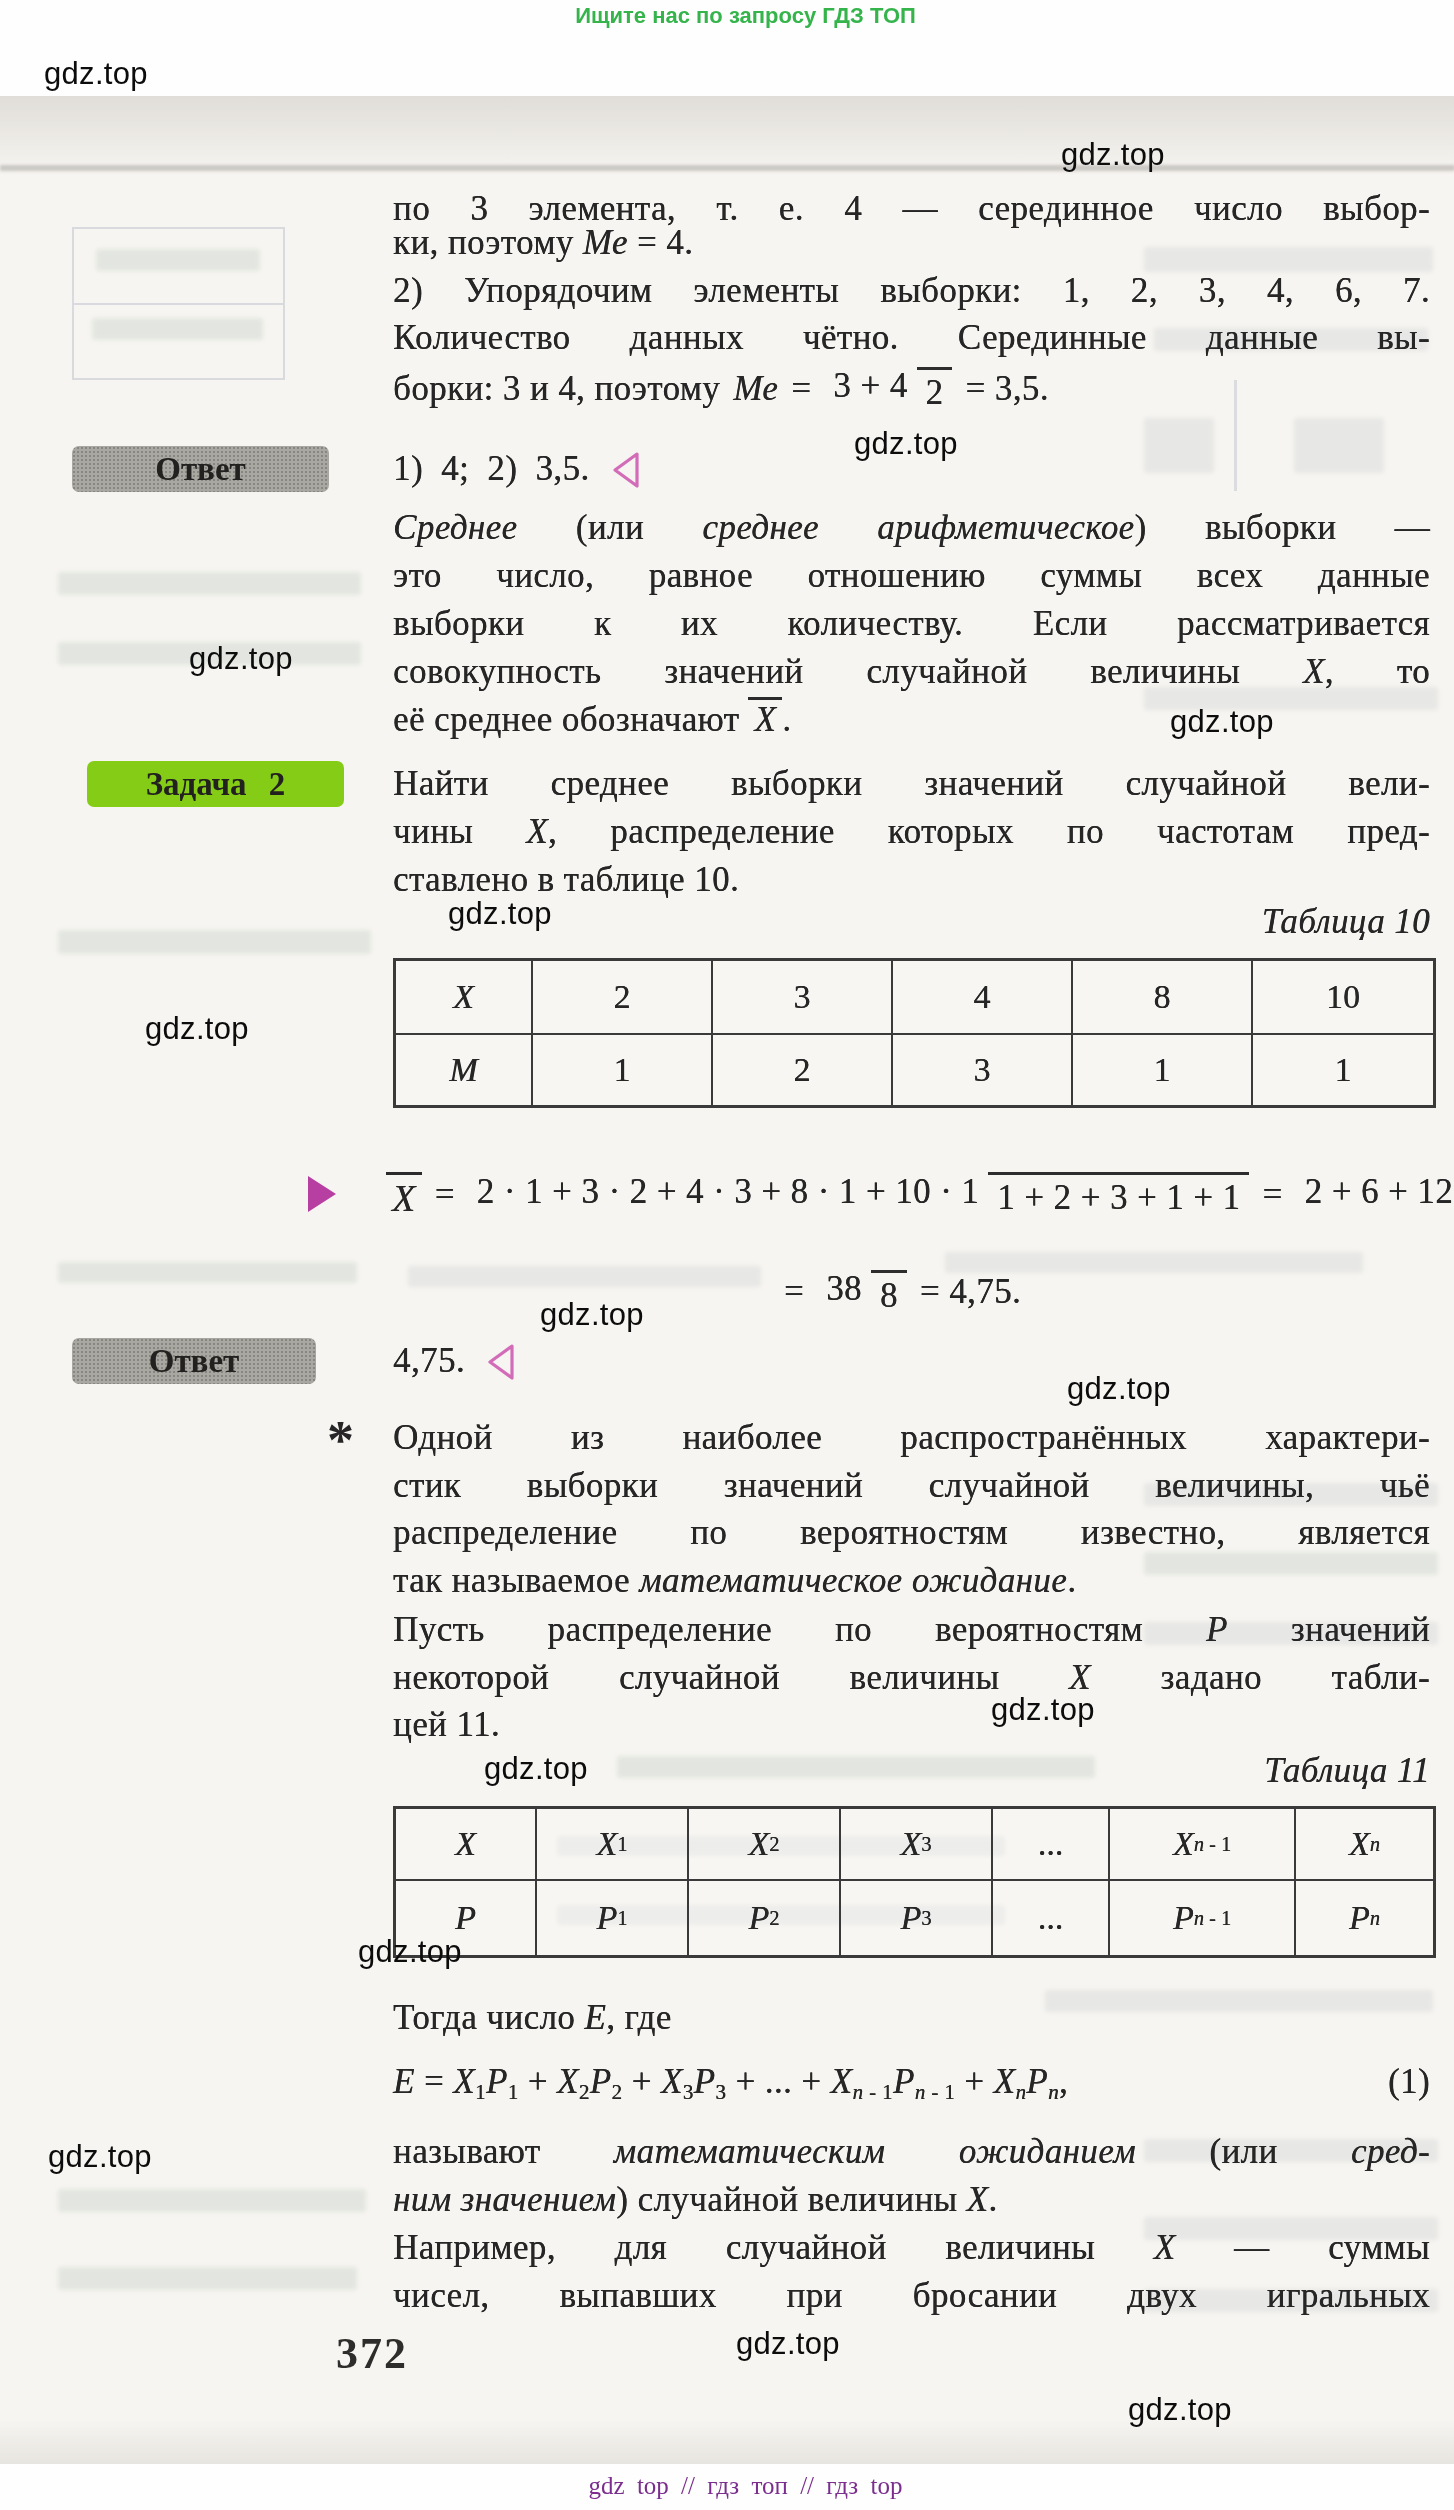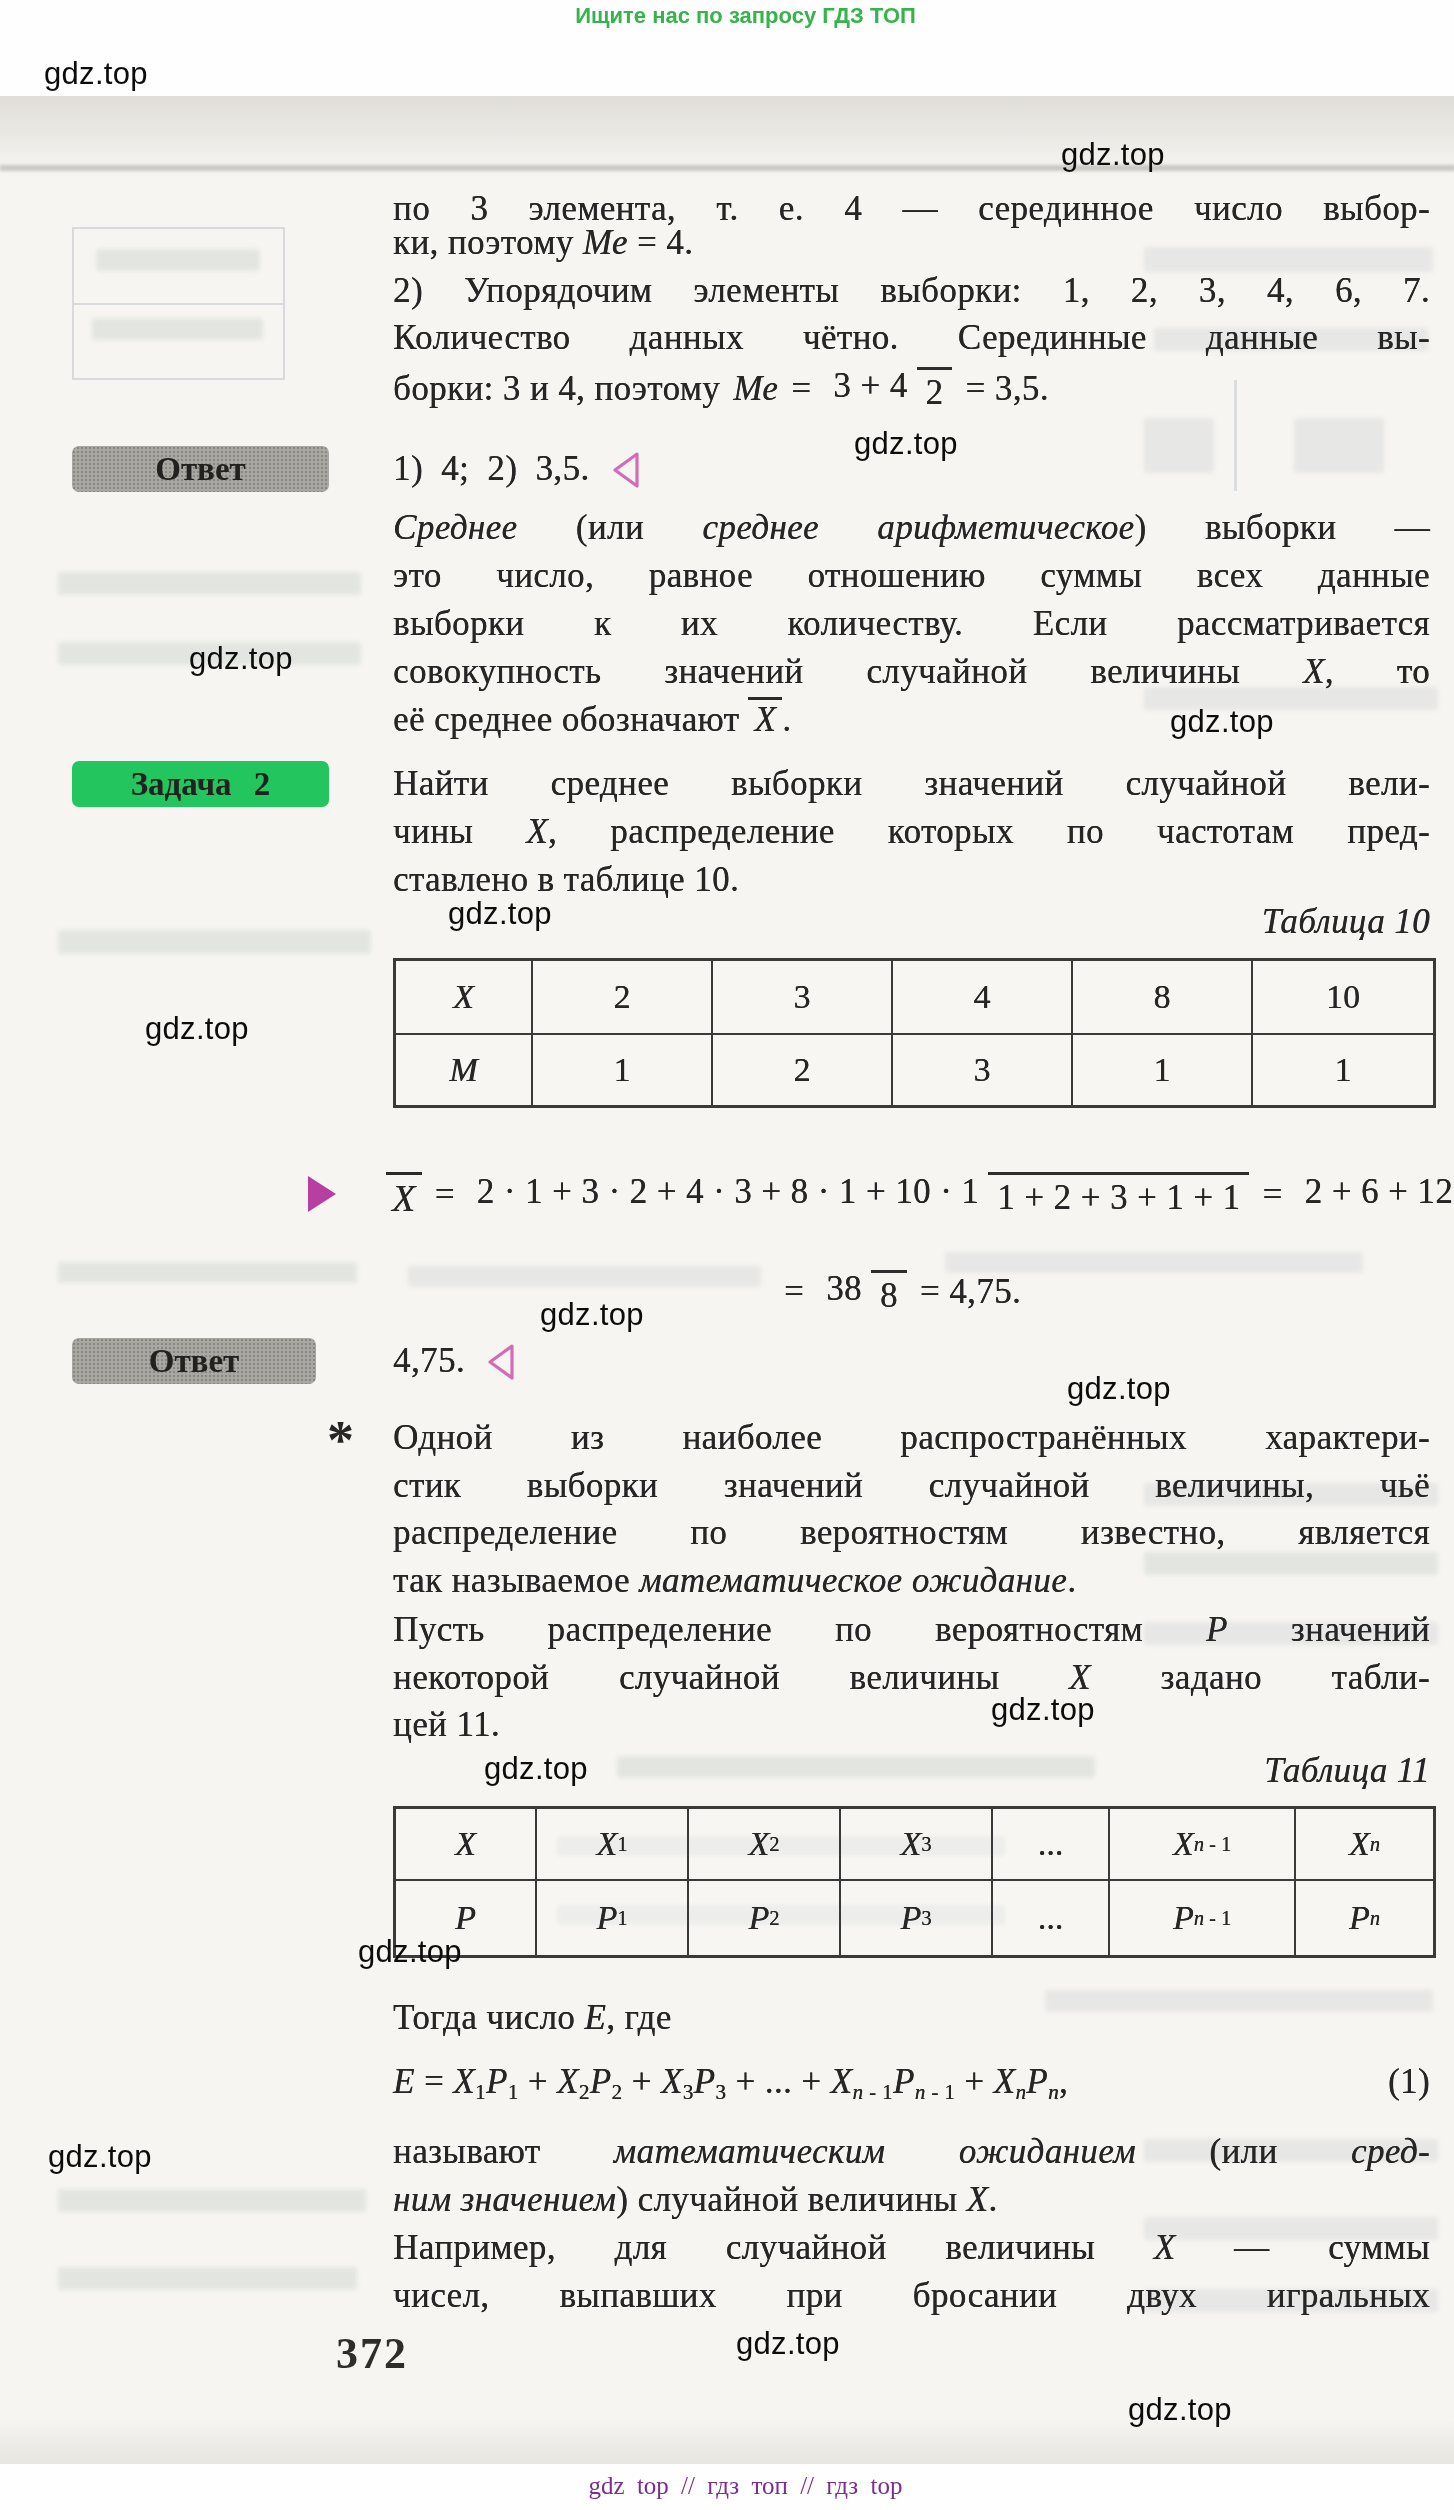--- a/index.html
+++ b/index.html
@@ -30,21 +30,21 @@
         color:#262626;text-shadow:0.3px 0 0 currentColor;white-space:nowrap;z-index:3;}
   .frac{display:inline-flex;flex-direction:row;align-items:center;}
   .frac .fn{padding:0 9px 5px;line-height:1.05;}
   .frac .fd{border-top:3px solid #2d2d2d;padding:5px 9px 0;line-height:1.05;align-self:stretch;text-align:center;}
   .ov{display:inline-block;border-top:3.5px solid #2b2b2b;padding:4px 6px 0;line-height:1;font-size:38px;}
   
   .lbl{position:absolute;left:72px;width:257px;height:46px;text-align:center;line-height:46px;
         font-size:33px;font-weight:bold;color:#22211f;z-index:3;border-radius:7px;}
   .lbl.gray{background:#a9a7a1;background-image:radial-gradient(rgba(55,55,50,.3) 1px,transparent 1.3px);
         background-size:4px 4px;}
-  .lbl.pink{background:#22c55e;word-spacing:14px;}
+  .lbl.pink{background:#84cc16;word-spacing:14px;margin-left:15px;}
   .bullet{position:absolute;left:308px;top:1176px;width:0;height:0;z-index:3;
         border-left:28px solid #b83fa2;border-top:18px solid transparent;border-bottom:18px solid transparent;}
   .star{position:absolute;left:327px;top:1409px;font-size:54px;font-weight:bold;color:#262626;z-index:3;}
   .pageno{position:absolute;left:336px;top:2328px;font-size:44px;font-weight:bold;letter-spacing:2px;
         color:#2e2d2b;z-index:3;}
   
   .tbl{position:absolute;display:grid;border:3px solid #3a3a3a;z-index:3;background:rgba(250,249,246,.35);}
   .tbl .c{border-right:2.5px solid #3a3a3a;display:flex;align-items:center;justify-content:center;
         font-size:34px;color:#262626;text-shadow:0.3px 0 0 currentColor;}
   .tbl .c.r0{border-bottom:2.5px solid #3a3a3a;}

